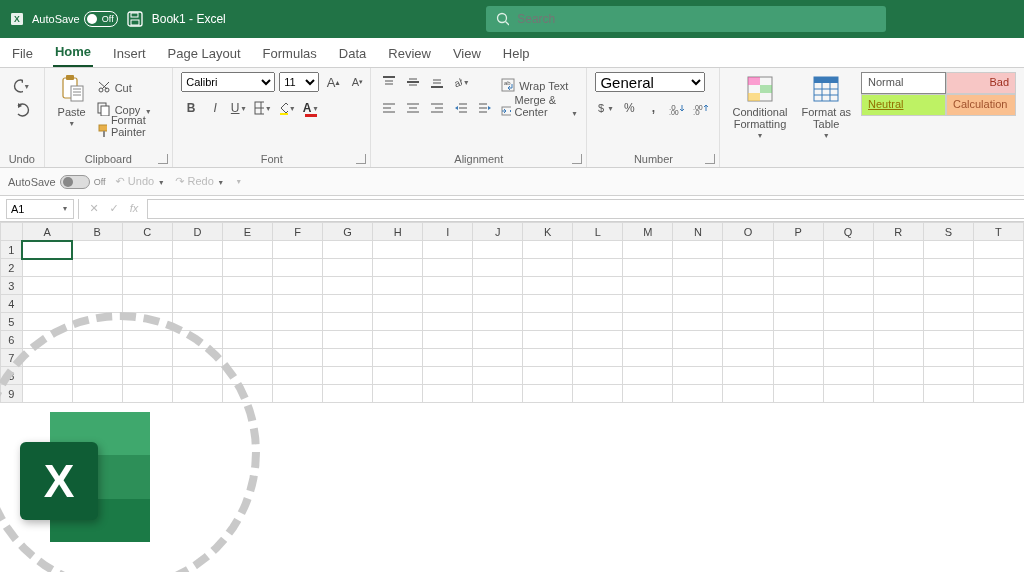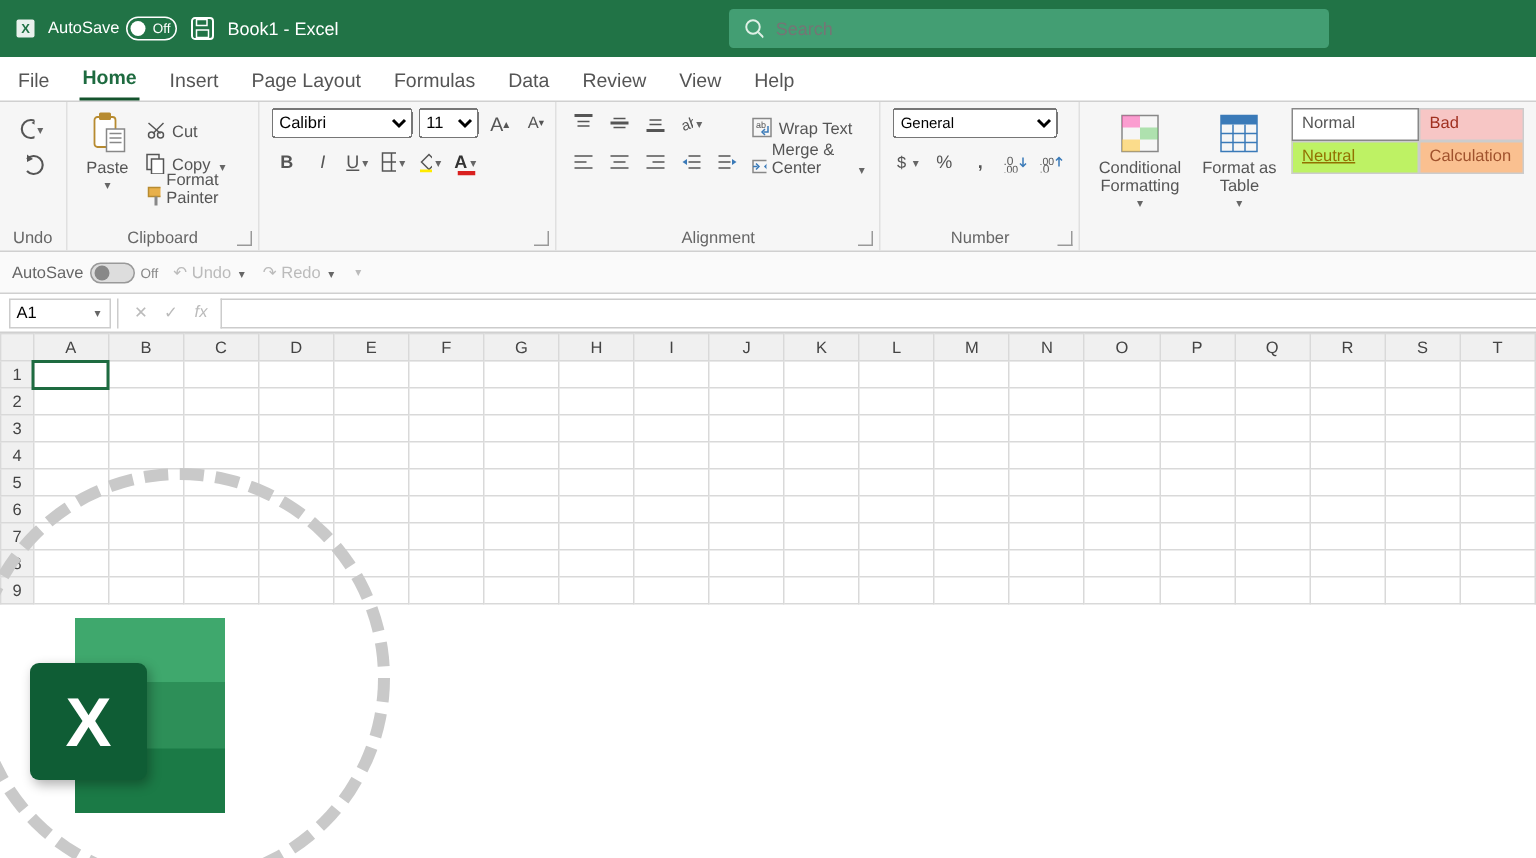--- a/index.html
+++ b/index.html
@@ -33,26 +33,26 @@
   .iconbox { width:22px; height:22px; display:flex; align-items:center; justify-content:center; }
   .iconbox-lg { width:30px; height:30px; }
   .smallrow { display:flex; align-items:flex-end; gap:4px; height:20px; font-size:11px; cursor:pointer; }
   .dd { font-size:8px; color:#666; padding:0 2px; }
 
   select.fontname { width:94px; height:20px; font-size:11px; }
   select.fontsize { width:40px; height:20px; font-size:11px; }
   .btnrow { display:flex; gap:4px; align-items:flex-start; }
   .sq { width:20px; height:20px; display:flex; align-items:center; justify-content:center; border:1px solid transparent; font-size:12px; cursor:pointer; }
 
-  .numfmt { width:110px; height:20px; font-size:10px; }
+  .numfmt { width:110px; height:20px; font-size:15px; }
 
   .styles-grid { display:grid; grid-template-columns: 85px 70px; grid-auto-rows:22px; gap:0; font-size:11px; }
   .style-cell { border:1px solid #ccc; padding:3px 6px; cursor:pointer; }
   .style-normal { background:#fff; border:1px solid #888; }
-  .style-bad { background:#f7c6c5; color:#a03020; }
+  .style-bad { background:#f7c6c5; color:#a03020;text-align:right; }
   .style-neutral { background:#bef264; color:#927100;text-decoration:underline; }
   .style-calc { background:#fac090; color:#a0522d; }
 
   
   .qat2 { height:28px; background:#fafafa; border-bottom:1px solid #d0d0d0; display:flex; align-items:center; padding:0 8px; gap:10px; font-size:11px; color:#666; }
   .qat2 .pill { display:flex; align-items:center; gap:4px; }
   .qat2 .toggle2 { width:30px; height:14px; border:1px solid #999; border-radius:7px; background:#ddd; position:relative; }
   .qat2 .toggle2::before { content:''; width:10px;height:10px;background:#888;border-radius:50%; position:absolute; left:2px; top:1px;}
   .lightbtn { color:#bbb; cursor:pointer; }
 
@@ -232,20 +232,21 @@
           </span>
         <span class="sq">
             <span style="color:#333;font-weight:bold;">A</span>
             <svg width="12" height="3" style="position:absolute;margin-top:14px;">
               <rect width="12" height="3" fill="#d9201f"></rect>
             </svg>
             <span class="dd">▾</span>
           </span>
       </div>
     </div>
+    <div class="group-label">Font</div>
     <span class="dlauncher"></span>
   </div>
 
   <div class="group" style="width:226px">
     <div class="group-body">
       <div style="display:flex;flex-direction:column;gap:6px;">
         <div class="btnrow">
           <span class="sq">
               <svg width="14" height="14">
                 <line x1="1" y1="2" x2="13" y2="2" stroke="#555" stroke-width="2"></line>

